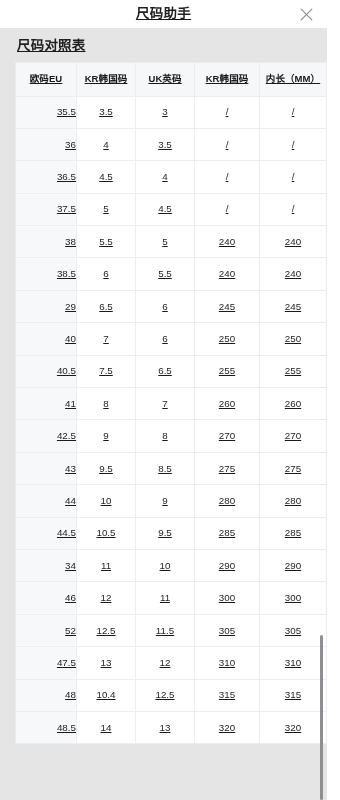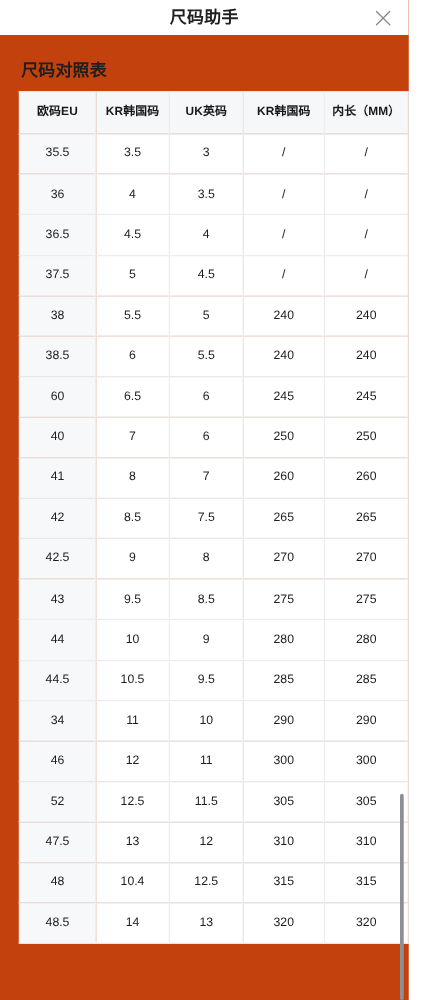--- a/index.html
+++ b/index.html
@@ -14,23 +14,24 @@
   body {
     font-family: "Liberation Sans", "DejaVu Sans", sans-serif;
     -webkit-font-smoothing: antialiased;
     color: #1a1a1a;
   }
 
   .panel {
     position: relative;
     width: 327px;
     height: 800px;
-    background: #c2410c;
+    background: #e5e5e5;
     overflow: hidden;
     box-sizing: border-box;
+    text-decoration: underline;
   }
 
   
   .titlebar {
     position: relative;
     height: 28px;
     display: flex;
     align-items: center;
     justify-content: center;
     background: #ffffff;
@@ -51,21 +52,21 @@
     height: 18px;
     display: flex;
     align-items: center;
     justify-content: center;
     cursor: pointer;
   }
   .close-btn svg { display: block; }
 
   
   .section-heading {
-    margin: 22px 0 9px 17px;
+    margin: 11px 0 9px 17px;
     font-size: 13.5px;
     font-weight: 700;
     color: #1f1f1f;
     letter-spacing: 0.2px;
     line-height: 1;
   }
 
   
   .table-wrap {
     margin: 0 14px 0 15px;
@@ -102,20 +103,21 @@
     letter-spacing: 0.1px;
     color: #17181a;
   }
   table.size-table tbody td {
     background: #ffffff;
     font-size: 9.8px;
   }
   table.size-table tbody td.col-eu {
     background: #f7f8fa;
     font-weight: 400;
+    text-align: right;
   }
 
   
   .scrollbar-track {
     position: absolute;
     right: 1px;
     top: 0;
     width: 8px;
     height: 800px;
     background: transparent;
@@ -203,48 +205,48 @@
             <td>240</td>
           </tr>
           <tr>
             <td class="col-eu">38.5</td>
             <td>6</td>
             <td>5.5</td>
             <td>240</td>
             <td>240</td>
           </tr>
           <tr>
-            <td class="col-eu">60</td>
+            <td class="col-eu">29</td>
             <td>6.5</td>
             <td>6</td>
             <td>245</td>
             <td>245</td>
           </tr>
           <tr>
             <td class="col-eu">40</td>
             <td>7</td>
             <td>6</td>
             <td>250</td>
             <td>250</td>
           </tr>
           <tr>
+            <td class="col-eu">40.5</td>
+            <td>7.5</td>
+            <td>6.5</td>
+            <td>255</td>
+            <td>255</td>
+          </tr>
+          <tr>
             <td class="col-eu">41</td>
             <td>8</td>
             <td>7</td>
             <td>260</td>
             <td>260</td>
           </tr>
           <tr>
-            <td class="col-eu">42</td>
-            <td>8.5</td>
-            <td>7.5</td>
-            <td>265</td>
-            <td>265</td>
-          </tr>
-          <tr>
             <td class="col-eu">42.5</td>
             <td>9</td>
             <td>8</td>
             <td>270</td>
             <td>270</td>
           </tr>
           <tr>
             <td class="col-eu">43</td>
             <td>9.5</td>
             <td>8.5</td>

